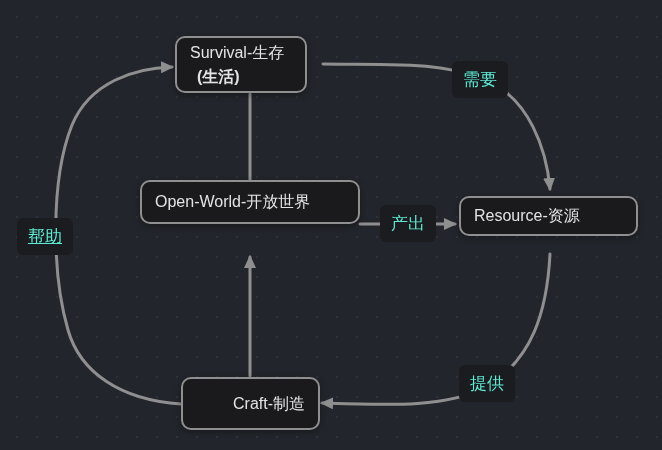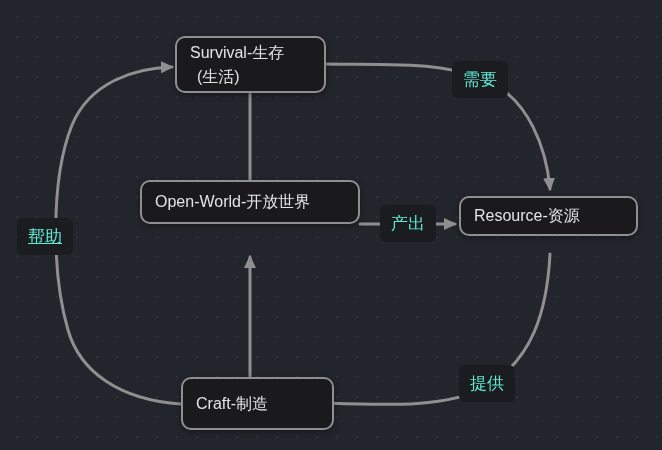--- a/index.html
+++ b/index.html
@@ -25,21 +25,21 @@
     box-sizing:border-box;
     color:#e3e3e3;
     font-size:16px;
     display:flex;
     flex-direction:column;
     justify-content:center;
     padding:6px 13px;
     box-shadow:0 2px 6px rgba(0,0,0,0.35);
     line-height:1.45;
   }
-  .node .line2{margin-left:7px;}
+  .node .line2{margin-left:7px;font-weight:bold;}
   .edge-label{
     position:absolute;
     background:#1b1c1f;
     color:#5eead4;
     font-size:17px;
     line-height:1;
     padding:10px 11px;
     border-radius:6px;
     white-space:nowrap;
   }
@@ -56,34 +56,34 @@
       </marker>
     </defs>
     <path class="edge" d="M250,94 L250,192" marker-end="url(#arrowhead)"></path>
     <path class="edge" d="M250,376 L250,257" marker-end="url(#arrowhead)"></path>
     <path class="edge" d="M360,224 L455,224" marker-end="url(#arrowhead)"></path>
     <path class="edge" d="M323,64 C390,65 452,60 497,86 C526,103 546,143 550,189" marker-end="url(#arrowhead)"></path>
     <path class="edge" d="M550,254 C547,312 532,360 486,387 C448,408 386,405 322,403" marker-end="url(#arrowhead)"></path>
     <path class="edge" d="M181,404 C120,400 80,372 68,330 C52,275 50,180 72,125 C90,82 135,68 172,67" marker-end="url(#arrowhead)"></path>
   </svg>
 
-  <div class="node" style="left:175px;top:36px;width:151px;height:57px;">
+  <div class="node" style="left:175px;top:36px;width:132px;height:57px;">
     <span class="line1">Survival-生存</span>
     <span class="line2">(生活)</span>
   </div>
 
   <div class="node" style="left:140px;top:180px;width:220px;height:44px;justify-content:center;">
     <span>Open-World-开放世界</span>
   </div>
 
   <div class="node" style="left:459px;top:196px;width:179px;height:40px;">
     <span>Resource-资源</span>
   </div>
 
-  <div class="node" style="left:181px;top:377px;width:153px;height:53px;">
+  <div class="node" style="left:181px;top:377px;width:139px;height:53px;text-align:right;">
     <span>Craft-制造</span>
   </div>
 
   <div class="edge-label" style="left:452px;top:61px;">需要</div>
 
   <div class="edge-label" style="left:380px;top:205px;">产出</div>
 
   <div class="edge-label" style="left:459px;top:365px;text-align:right;">提供</div>
 
   <div class="edge-label" style="left:17px;top:218px;text-decoration:underline;">帮助</div>

